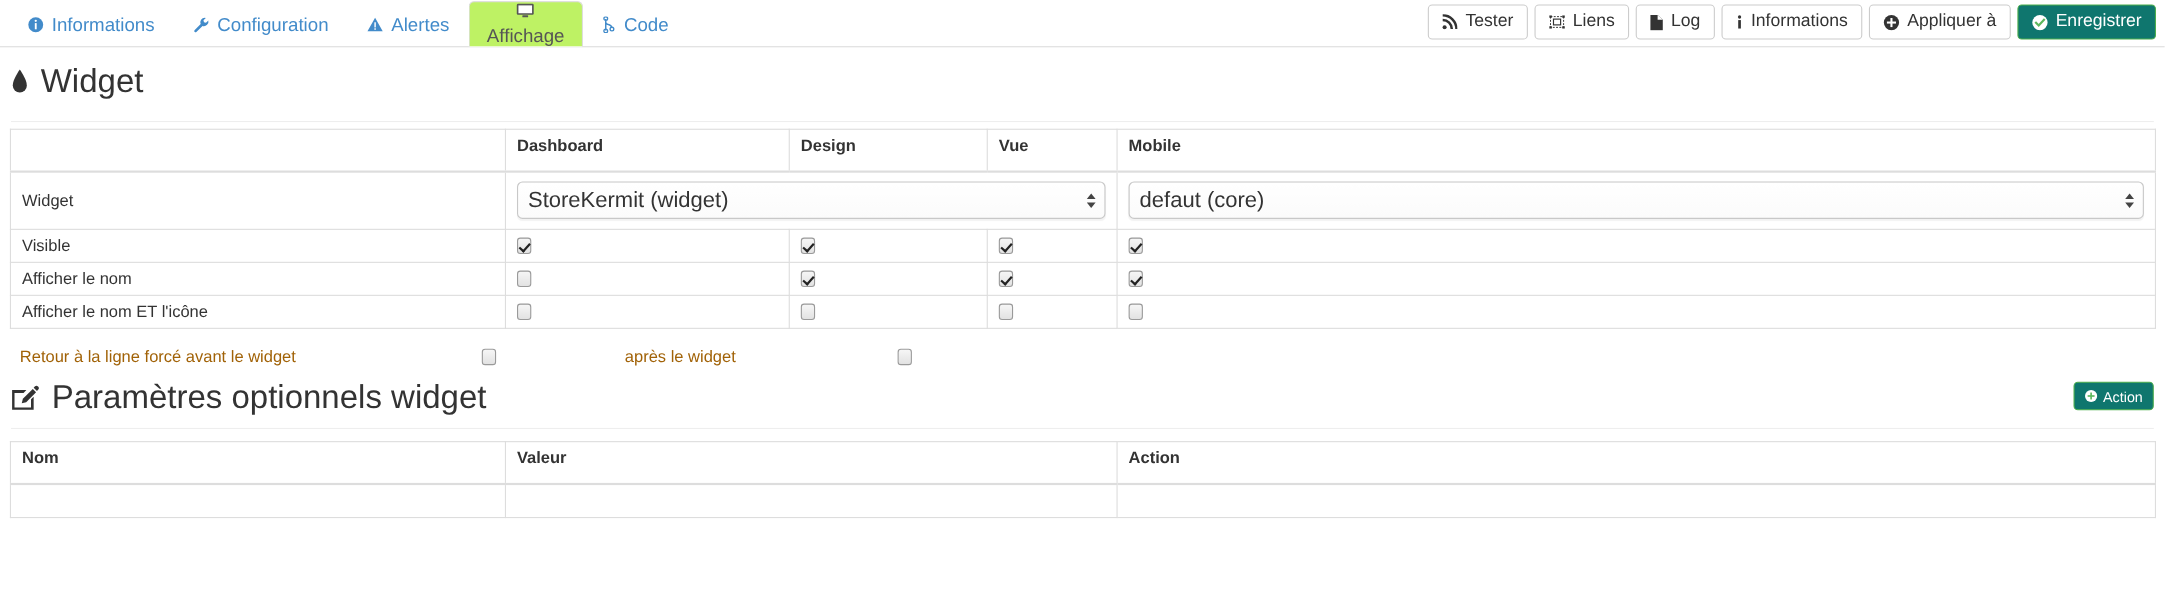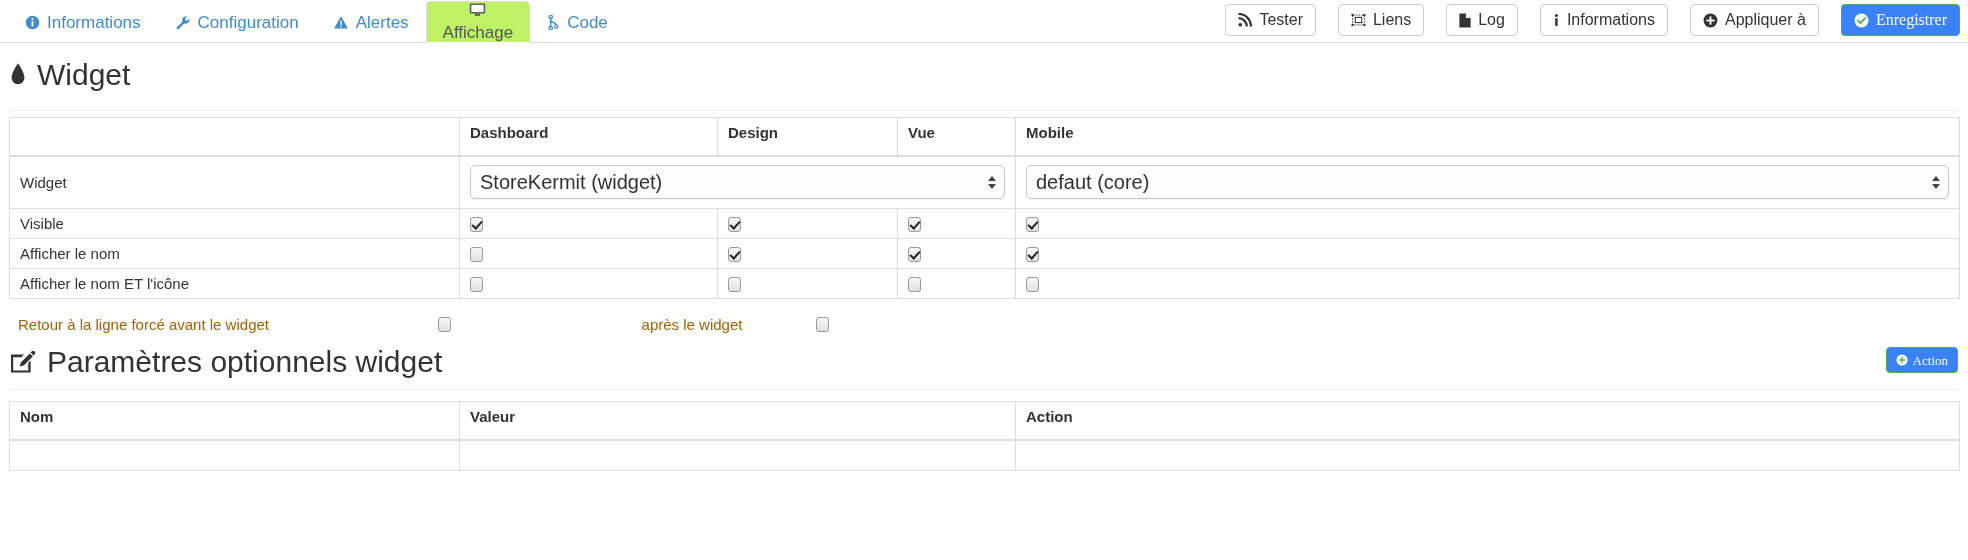--- a/index.html
+++ b/index.html
@@ -52,44 +52,43 @@
     flex-direction: column;
   }
 
   
   .topbtns {
     position: absolute;
     right: 8px;
     top: 4px;
     display: flex;
     align-items: center;
-    gap: 22px;
+    gap: 6px;
   }
   .btn {
     display: inline-flex;
     align-items: center;
     gap: 7px;
     height: 32px;
     padding: 0 12px;
     font-size: 16px;
     line-height: 1;
     border-radius: 4px;
     border: 1px solid #cccccc;
     background: #ffffff;
     color: #333333;
     cursor: pointer;
     white-space: nowrap;
     font-family: "Liberation Sans", sans-serif;
   }
   .btn .bi { display: inline-flex; align-items: center; }
   .btn-success {
-    background: #3b82f6;
+    background: #0f766e;
     border-color: #4cae4c;
     color: #ffffff;
-    font-family: Liberation Serif, serif;
   }
   .btn-sm {
     height: 26px;
     font-size: 13px;
     padding: 0 9px;
     gap: 5px;
   }
 
   
   .sec-head {
@@ -221,21 +220,21 @@
     left: 0; top: 302px;
     width: 1950px;
     height: 45px;
     display: flex;
     align-items: center;
     font-size: 15px;
   }
   .lb-label { font-weight: normal; color: #a16207; }
   .lb-l1 { margin-left: 18px; width: 420px; }
   .lb-c1 { width: 130px; display: flex; justify-content: flex-start; }
-  .lb-l2 { width: 248px; text-align: center; }
+  .lb-l2 { width: 248px; }
   .lb-c2 { width: 130px; display: flex; justify-content: flex-start; }
 </style>
 </head>
 <body>
 
 <div class="page">
 
   <div class="tabbar">
 
     <div class="tab">

